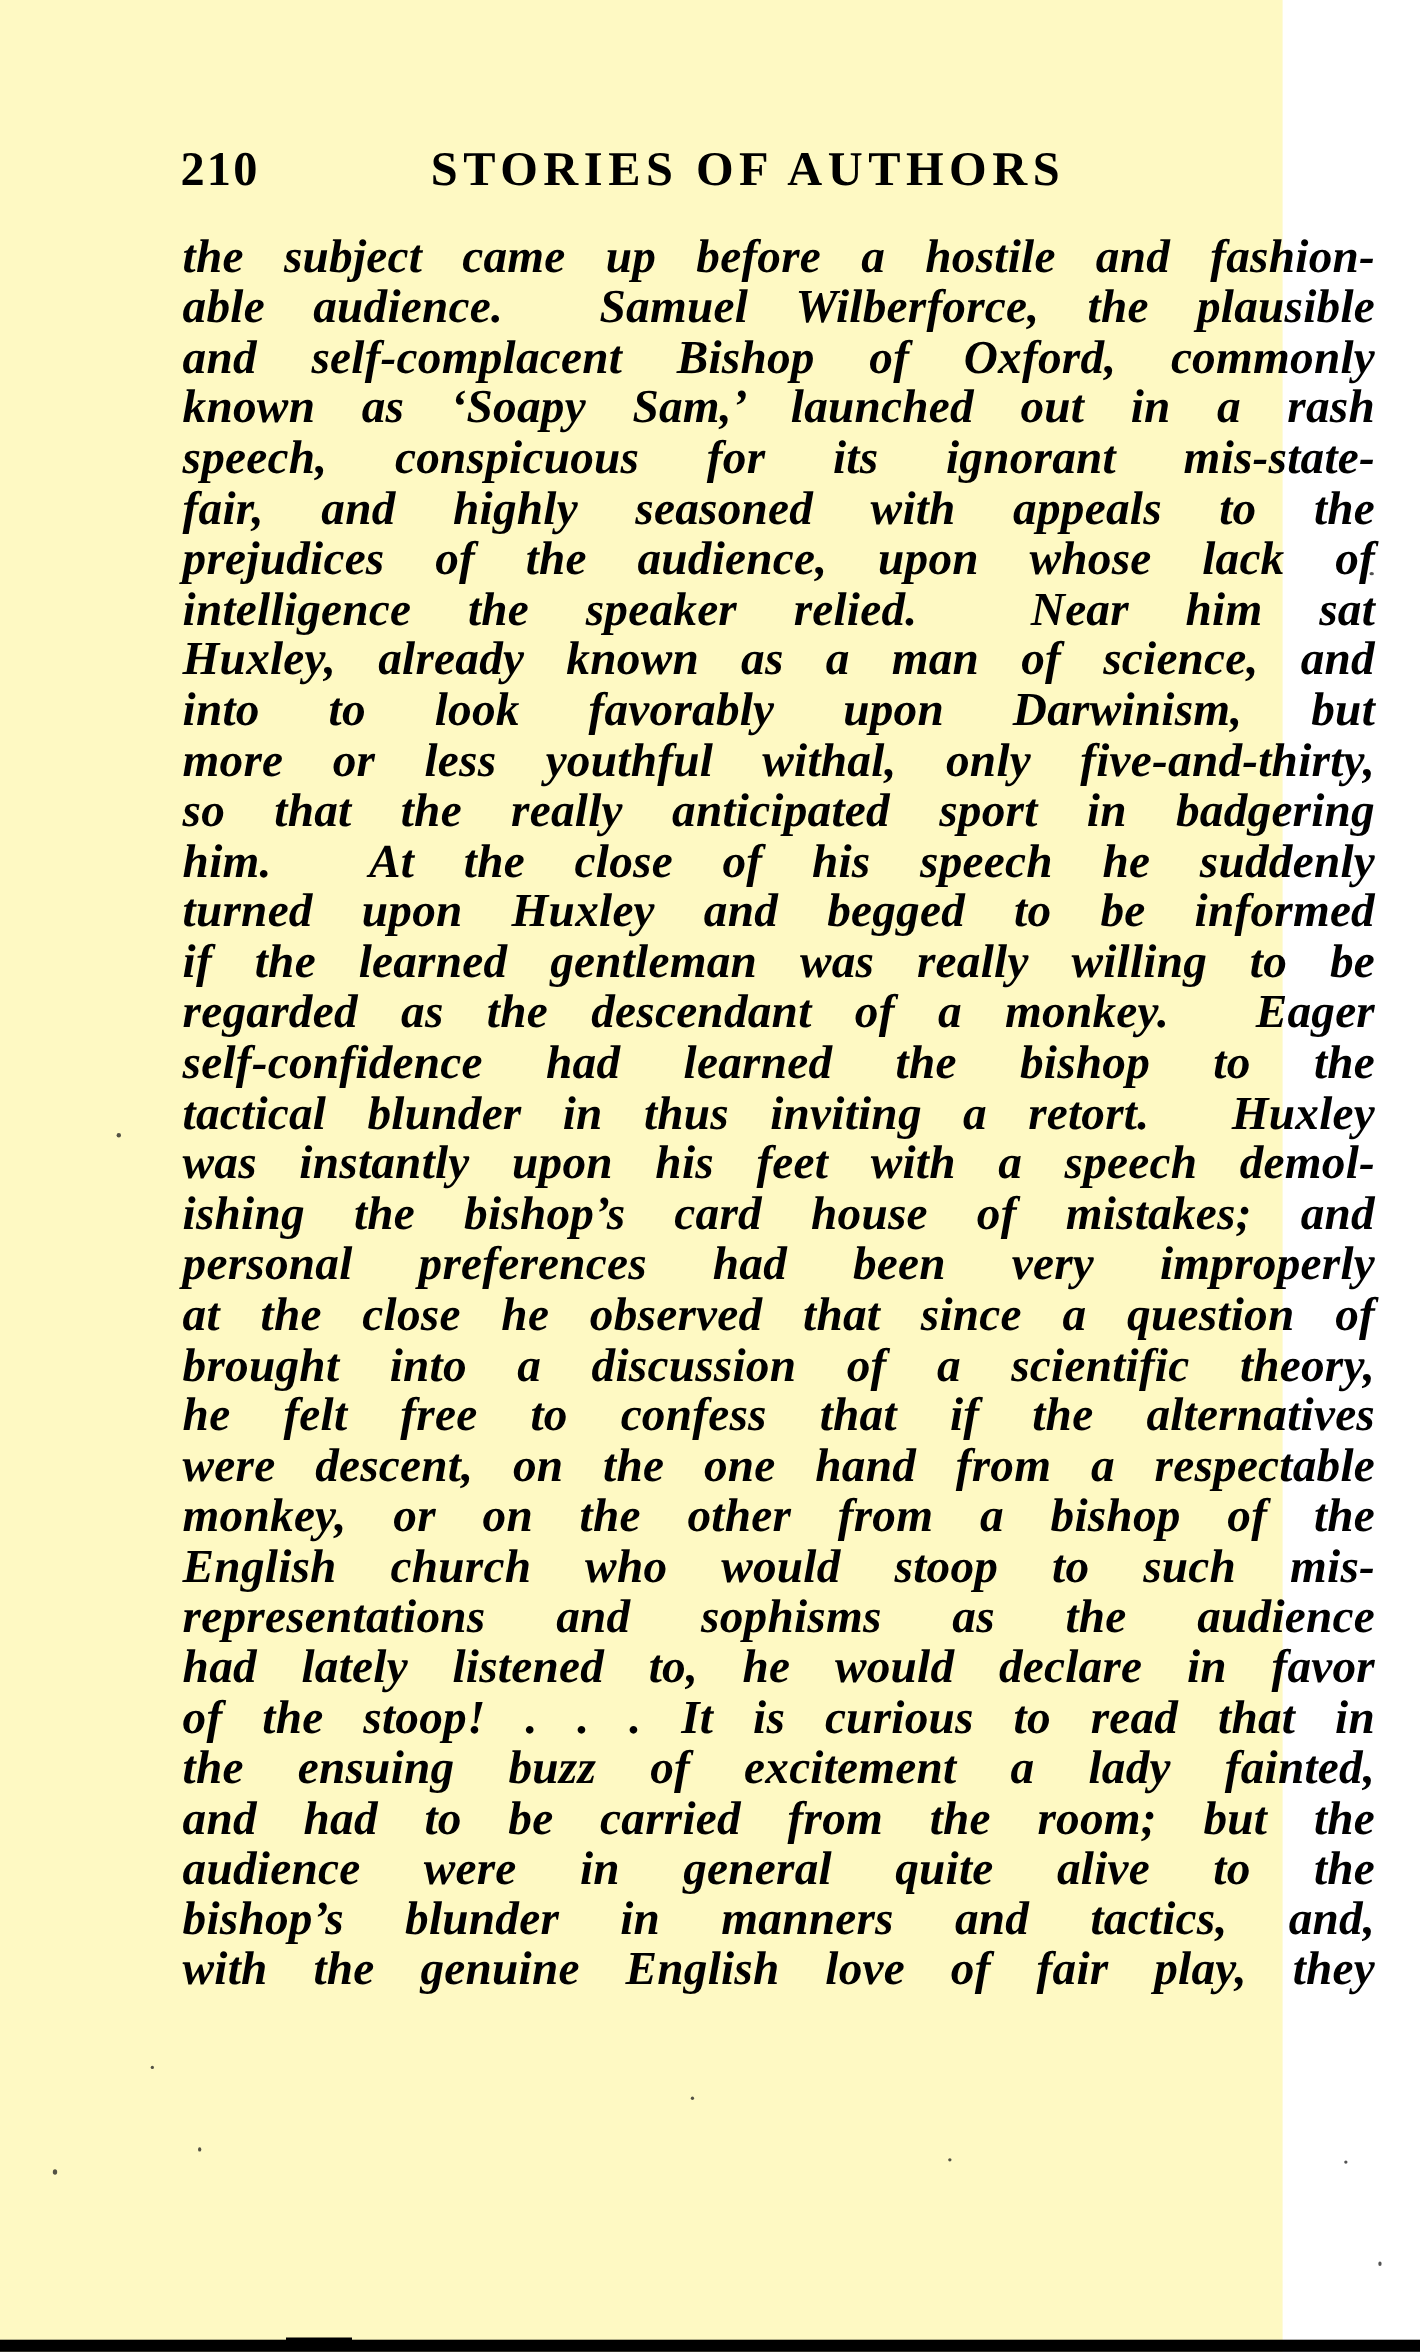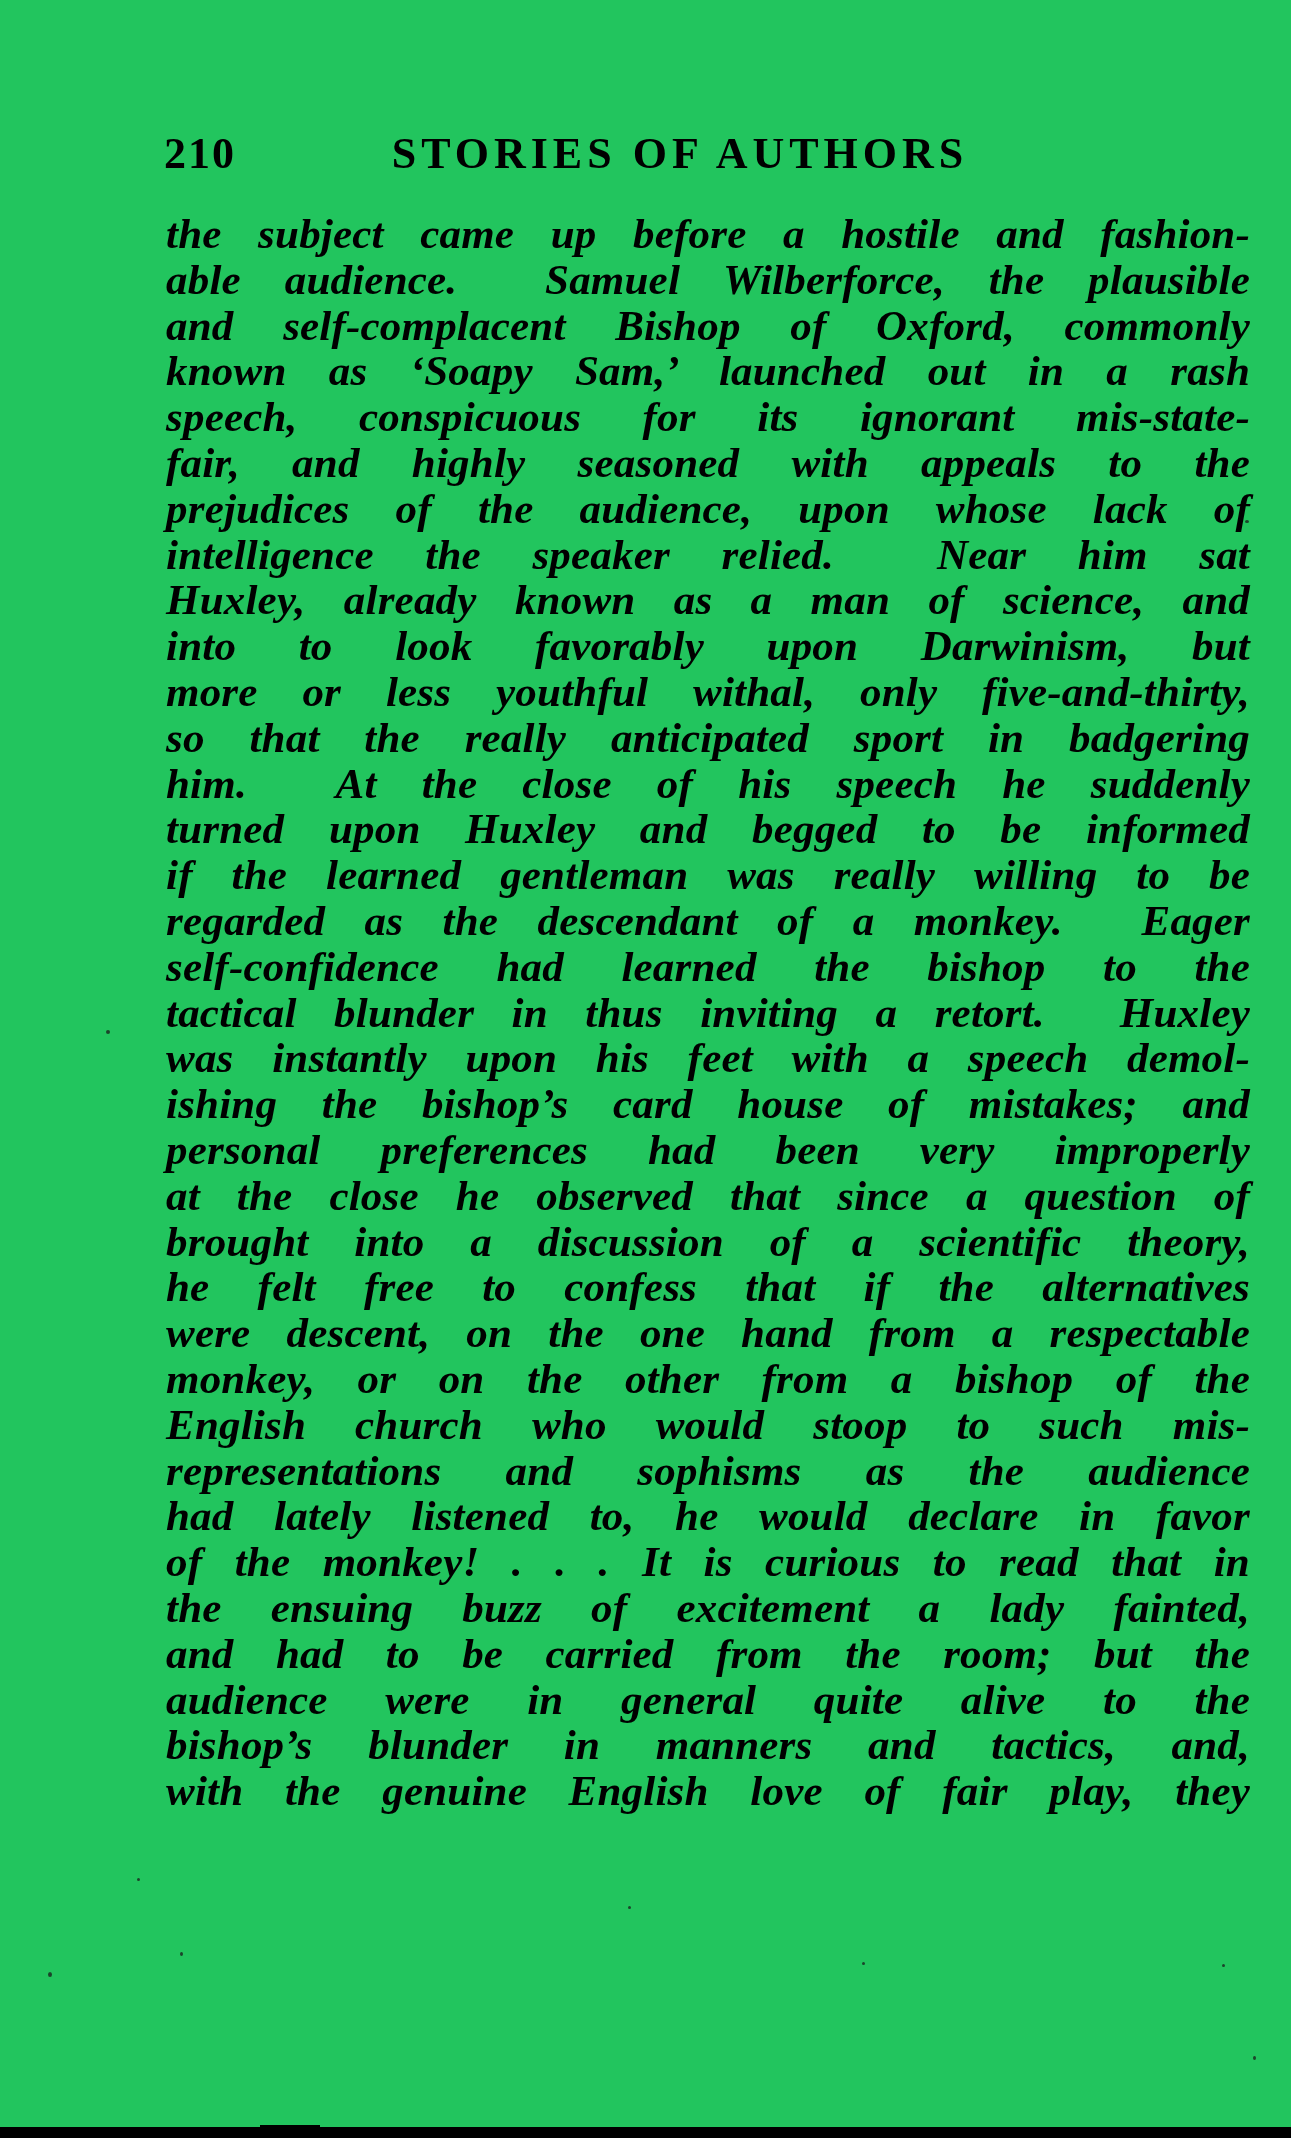--- a/index.html
+++ b/index.html
@@ -6,23 +6,23 @@
     margin: 0;
     padding: 0;
     width: 1291px;
     height: 2138px;
     overflow: hidden;
     background: #ffffff;
   }
   .page {
     position: absolute;
     left: 0; top: 0;
-    width: 1291px;
+    width: 1166px;
     height: 2138px;
-    background: #22c55e;
+    background: #fef9c3;
     color: #000000;
     font-family: "Liberation Serif", "DejaVu Serif", serif;
   }
   .header {
     position: absolute;
     top: 132px;
     left: 0;
     width: 100%;
     height: 50px;
     line-height: 44px;
@@ -128,21 +128,21 @@
       <div class="line">ishing the bishop’s card house of mistakes; and</div>
       <div class="line">personal preferences had been very improperly</div>
       <div class="line">at the close he observed that since a question of</div>
       <div class="line">brought into a discussion of a scientific theory,</div>
       <div class="line">he felt free to confess that if the alternatives</div>
       <div class="line">were descent, on the one hand from a respectable</div>
       <div class="line">monkey, or on the other from a bishop of the</div>
       <div class="line">English church who would stoop to such mis-</div>
       <div class="line">representations and sophisms as the audience</div>
       <div class="line">had lately listened to, he would declare in favor</div>
-      <div class="line">of the monkey! . . . It is curious to read that in</div>
+      <div class="line">of the stoop! . . . It is curious to read that in</div>
       <div class="line">the ensuing buzz of excitement a lady fainted,</div>
       <div class="line">and had to be carried from the room; but the</div>
       <div class="line">audience were in general quite alive to the</div>
       <div class="line">bishop’s blunder in manners and tactics, and,</div>
       <div class="line">with the genuine English love of fair play, they</div>
     </div>
 
   <div class="speck s1"></div>
   <div class="speck s2"></div>
   <div class="speck s3"></div>

